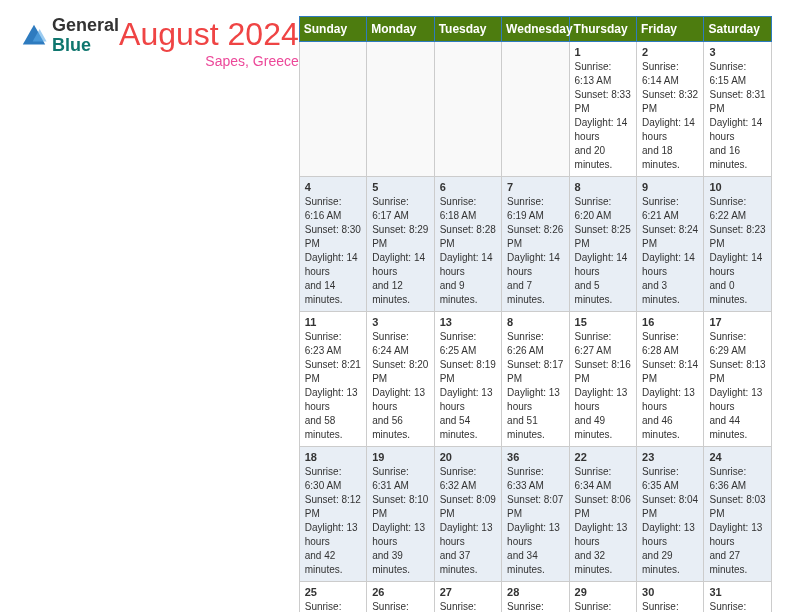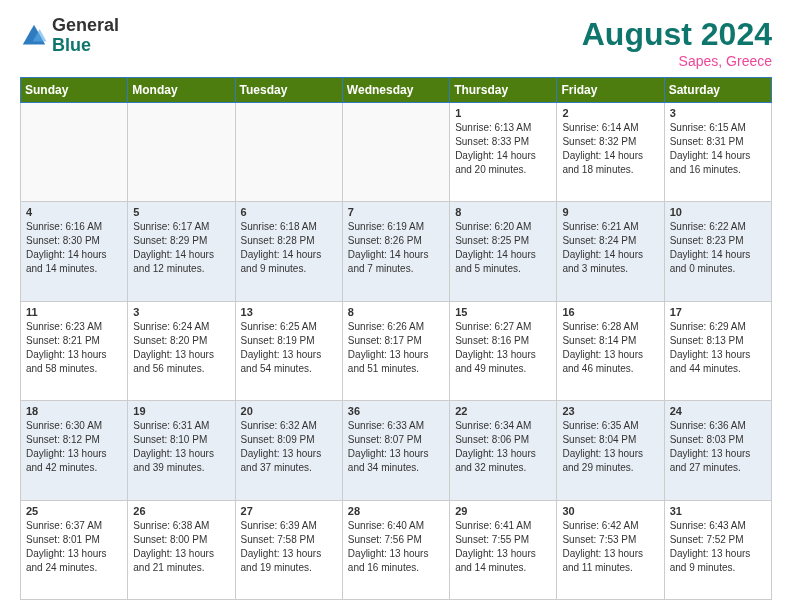--- a/index.html
+++ b/index.html
@@ -8,21 +8,21 @@
       background: #fff;
       width: 792px;
       height: 612px;
       overflow: hidden;
     }
     .page {
       width: 792px;
       height: 612px;
       padding: 16px 20px 12px 20px;
       display: flex;
-      flex-direction: column;
+      flex-direction: row;
     }
     .header {
       display: flex;
       justify-content: space-between;
       align-items: flex-start;
       margin-bottom: 8px;
     }
     .logo {
       display: flex;
       align-items: center;
@@ -37,22 +37,22 @@
     .logo-blue { color: #0f766e; }
     .logo-icon {
       width: 28px;
       height: 28px;
     }
     .title-block {
       text-align: right;
     }
     .month-year {
       font-size: 32px;
-      font-weight: bold;
-      color: #0f766e;
+      font-weight: normal;
+      color: #ef4444;
     }
     .location {
       font-size: 14px;
       color: #ec4899;
     }
     .calendar {
       flex: 1;
       border: 1px solid #ccc;
       border-collapse: collapse;
       width: 100%;

